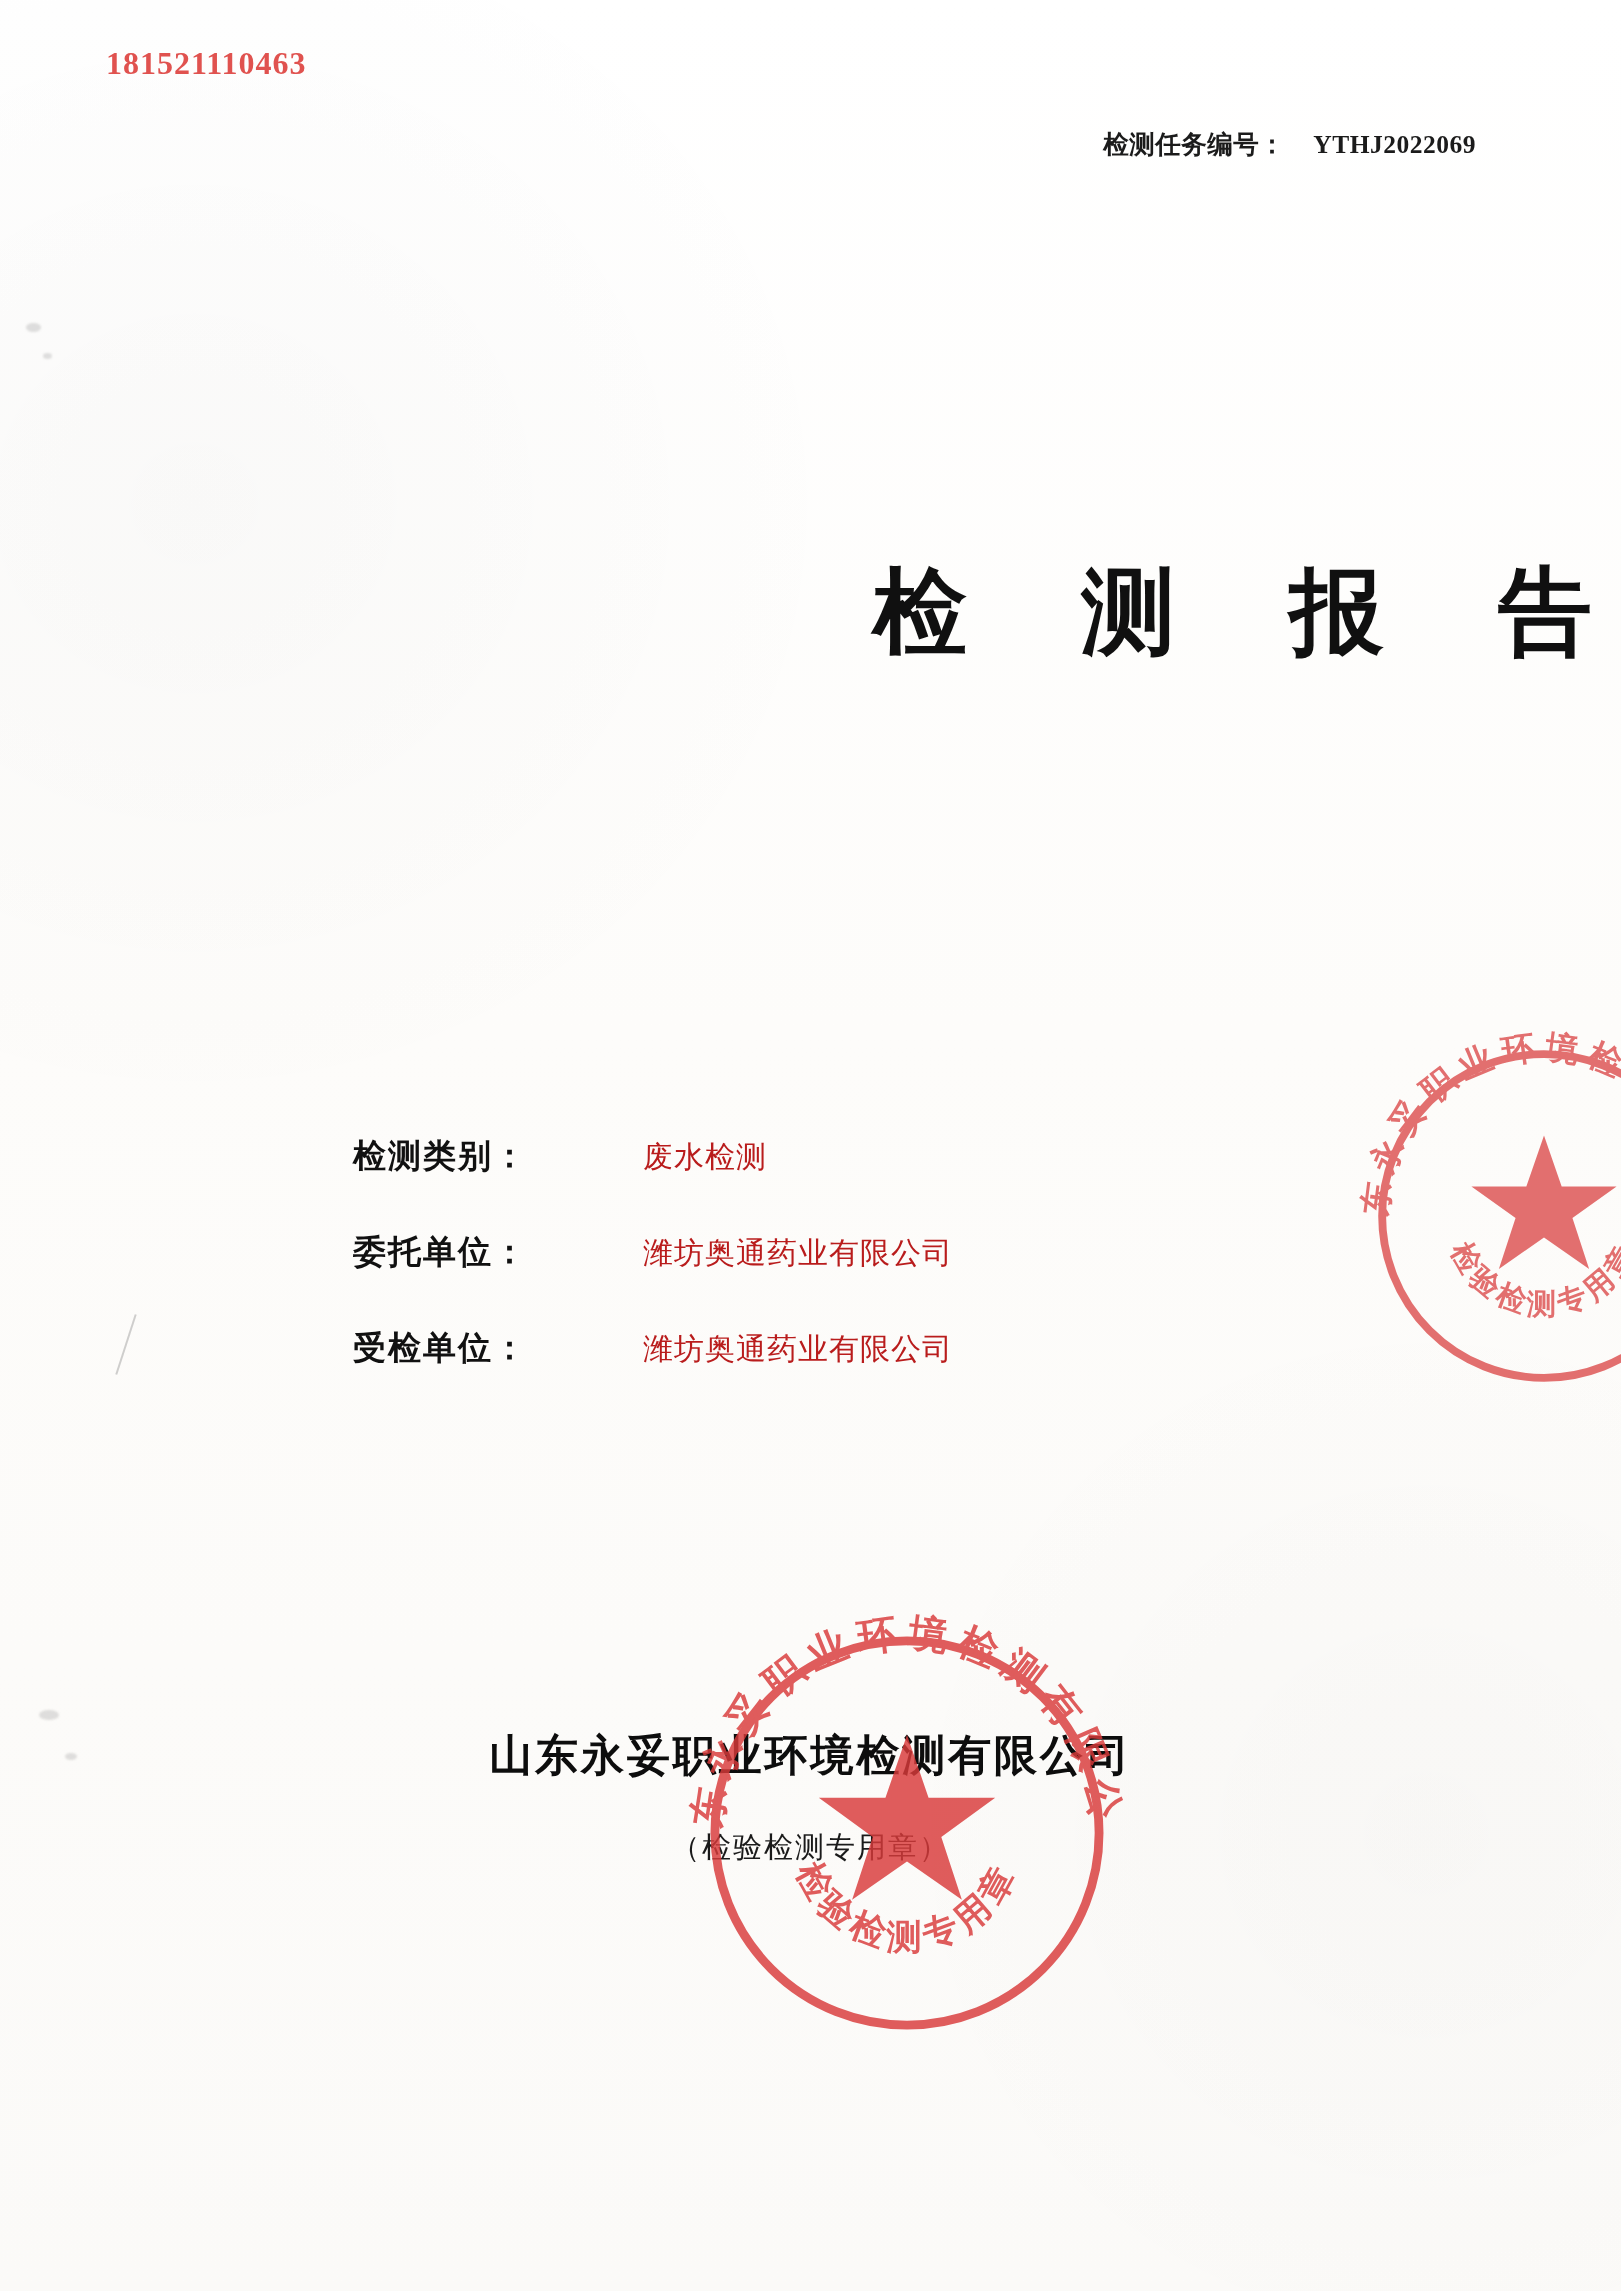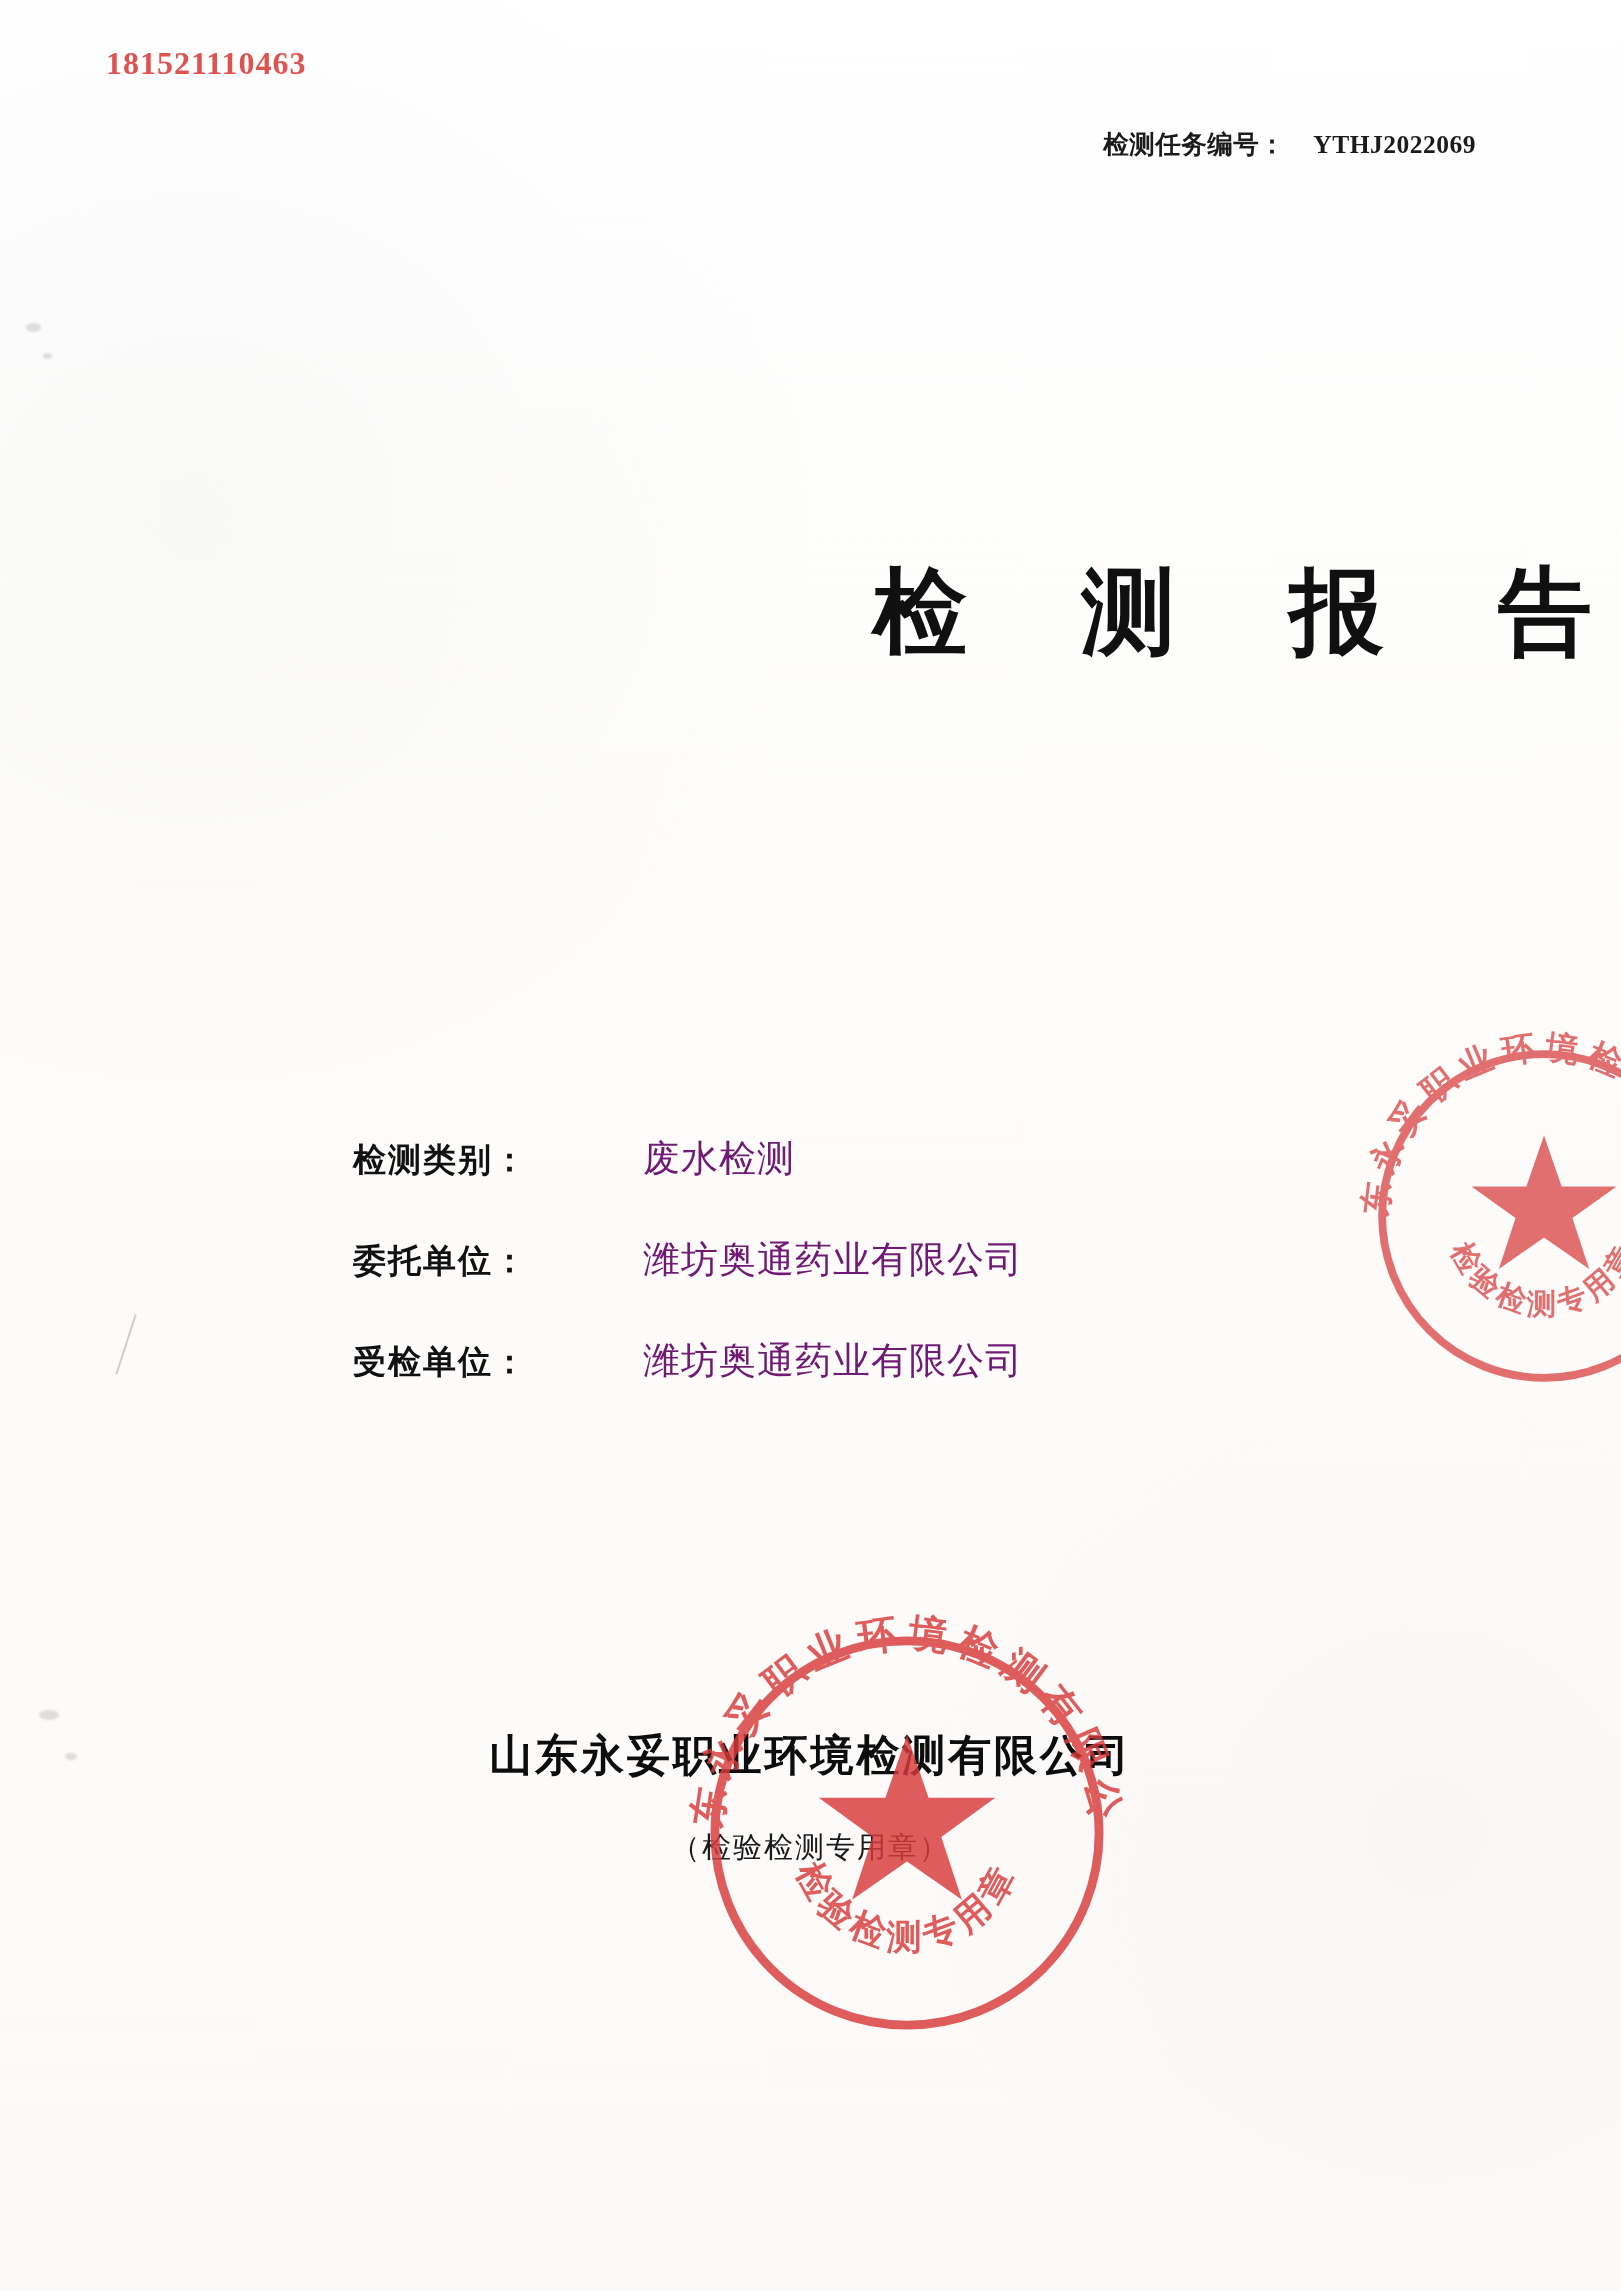--- a/index.html
+++ b/index.html
@@ -144,23 +144,23 @@
   .field-label {
     width: 225px;
     font-family: "DejaVu Sans", "Liberation Sans", sans-serif;
     font-size: 33px;
     font-weight: 700;
     color: #111;
     letter-spacing: 2px;
   }
   .field-value {
     font-family: "DejaVu Sans", "Liberation Sans", sans-serif;
-    font-size: 37px;
+    font-size: 30px;
     font-weight: 500;
-    color: #701a75;
+    color: #b91c1c;
     letter-spacing: 1px;
     margin-left: 65px;
   }
   .field-value.date {
     font-family: "Liberation Serif", serif;
     font-weight: 600;
     letter-spacing: 2px;
   }
 
   

